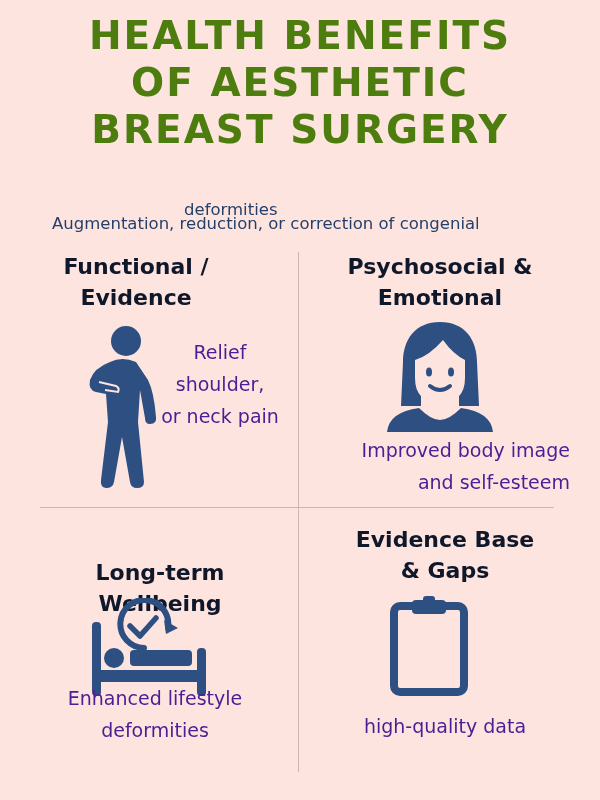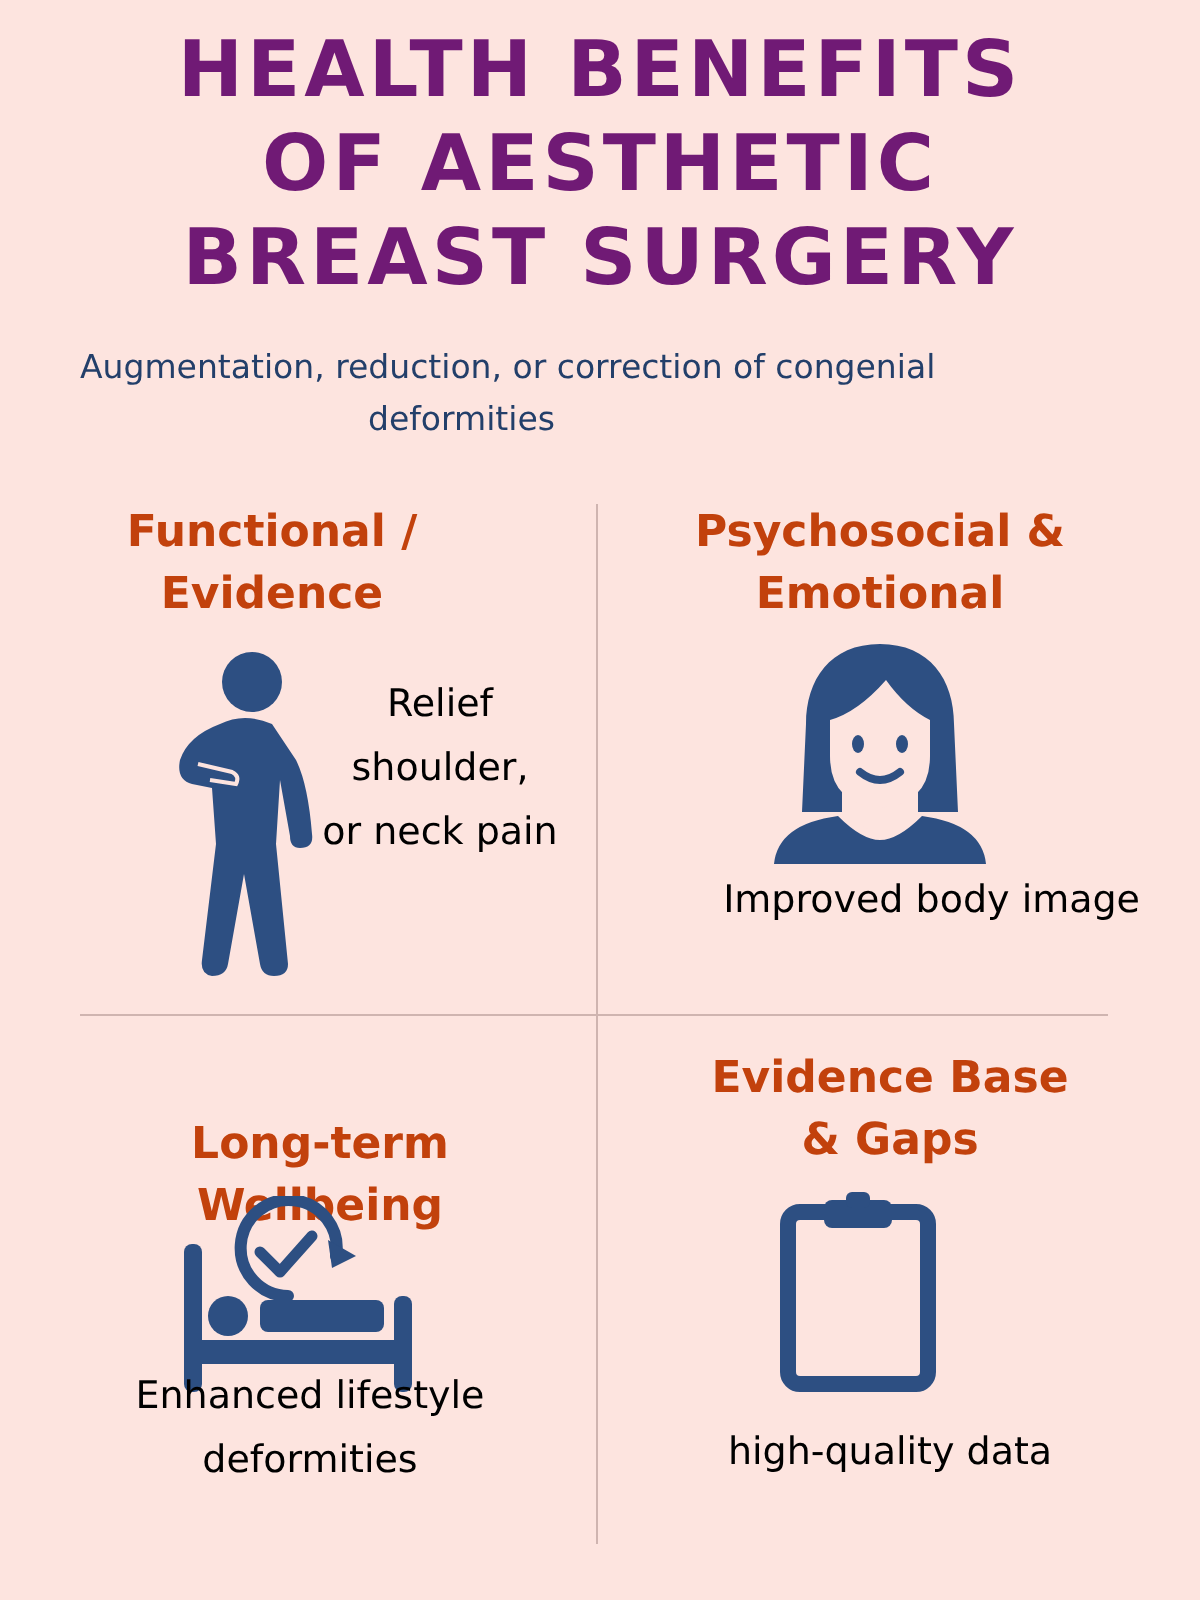--- a/index.html
+++ b/index.html
@@ -1,28 +1,28 @@
 <!DOCTYPE html>
 <html><head>
 <meta charset="utf-8">
 <style>
   html, body { margin:0; padding:0; }
   body { width:600px; height:800px; background:#fde4df; position:relative; overflow:hidden;
          font-family:"DejaVu Sans", sans-serif; color:#2a4b7c; }
   .title { position:absolute; left:0; width:600px; top:12px; text-align:center;
            font-family:"DejaVu Sans", sans-serif; font-weight:bold; font-size:39px; line-height:47px;
-           color:#701a75; letter-spacing:2px; }
+           color:#4d7c0f; letter-spacing:2px; }
   .title div { white-space:nowrap; }
   .subtitle { position:absolute; top:174px; left:0; width:600px; font-size:16.5px; color:#233f6a; }
-  .subtitle .l1 { position:absolute; left:40px; white-space:nowrap; }
+  .subtitle .l1 { position:absolute; left:52px; white-space:nowrap;margin-top:40px; }
   .subtitle .l2 { position:absolute; left:184px; top:26px; white-space:nowrap; }
   .vdiv { position:absolute; left:298px; top:252px; width:1px; height:520px; background:#cfb4b0; }
   .hdiv { position:absolute; left:40px; top:507px; width:514px; height:1px; background:#cfb4b0; }
-  .qtitle { position:absolute; font-weight:bold; font-size:22px; line-height:31px; color:#c2410c; text-align:center; white-space:nowrap; }
-  .qtext { position:absolute; font-size:19px; line-height:32px; color:#000000; text-align:center; white-space:nowrap; }
+  .qtitle { position:absolute; font-weight:bold; font-size:22px; line-height:31px; color:#0f172a; text-align:center; white-space:nowrap; }
+  .qtext { position:absolute; font-size:19px; line-height:32px; color:#4c1d95; text-align:center; white-space:nowrap; }
   svg { position:absolute; }
 </style>
 </head>
 <body>
 
 <div class="title">
   <div>HEALTH BENEFITS</div>
   <div>OF AESTHETIC</div>
   <div>BREAST SURGERY</div>
 </div>
@@ -61,20 +61,21 @@
     <path d="M55 2 C30 2 18 20 18 42 L16 86 L36 86 L36 70 L74 70 L74 86 L94 86 L92 42 C92 20 80 2 55 2 Z" fill="#2d4f82"></path>
     <path d="M30 40 Q44 36 58 20 Q68 34 80 40 L80 58 Q80 82 55 84 Q30 82 30 58 Z" fill="#fde4df"></path>
     <ellipse cx="44" cy="52" rx="3" ry="4.5" fill="#2d4f82"></ellipse>
     <ellipse cx="66" cy="52" rx="3" ry="4.5" fill="#2d4f82"></ellipse>
     <path d="M45 66 Q55 74 65 66" fill="none" stroke="#2d4f82" stroke-width="4" stroke-linecap="round"></path>
     <path d="M45 84 L45 92 Q55 100 65 92 L65 84 Z" fill="#fde4df"></path>
     <path d="M2 112 Q4 92 34 88 Q46 100 55 100 Q64 100 76 88 Q106 92 108 112 Z" fill="#2d4f82"></path>
   </svg>
   <div class="qtext" style="left:310px; top:434px; width:260px;text-align:right;">
     <div>Improved body image</div>
+    <div>and self-esteem</div>
   </div>
 </div>
 
 <div>
   <div class="qtitle" style="left:60px; top:524px; width:200px;margin-top:33px;">
     <div>Long-term</div>
     <div>Wellbeing</div>
   </div>
   <svg style="left:92px; top:598px;" width="120" height="98" viewBox="0 0 120 98">
     <path d="M52 50 A24 24 0 1 1 76 30" fill="none" stroke="#2d4f82" stroke-width="6" stroke-linecap="round"></path>

